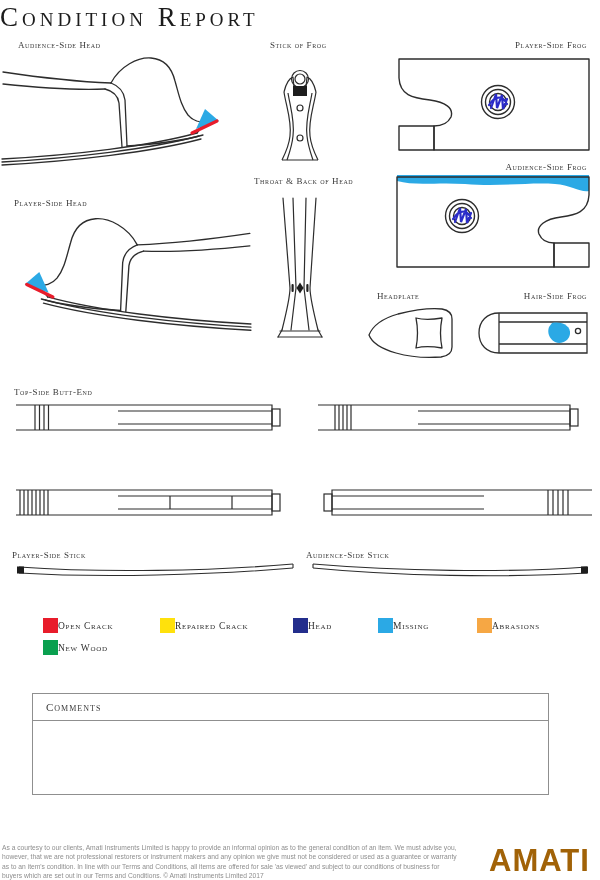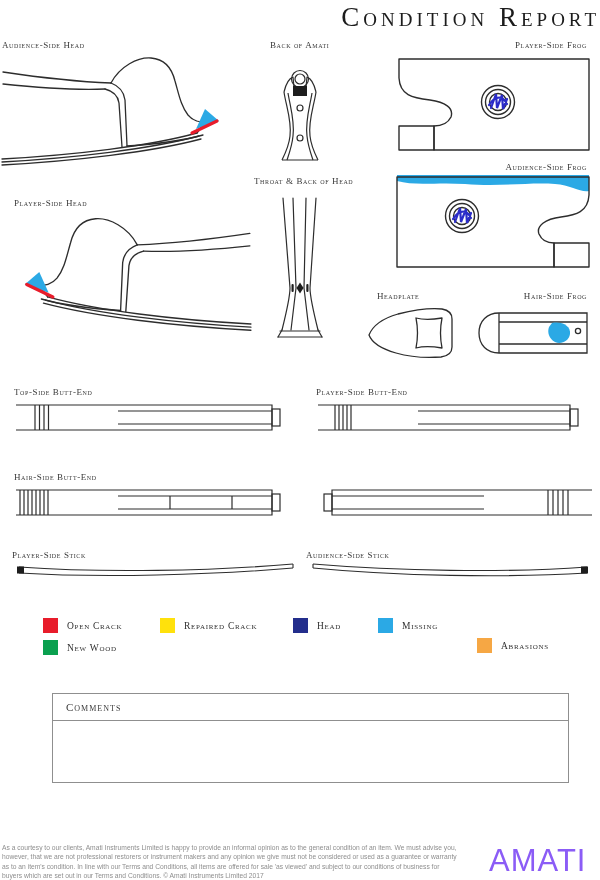--- a/index.html
+++ b/index.html
@@ -2,48 +2,48 @@
 <html style="--c-open-crack: #e81c2b; --c-repaired-crack: #ffe10c; --c-wear: #232e8c; --c-missing: #2ba9e5; --c-abrasions: #f6a744; --c-new-wood: #0aa04f; --ink: #2d2d2d; --pen: #2b2cc8;"><head>
 <meta charset="utf-8">
 <style>
   *{margin:0;padding:0;box-sizing:border-box}
   html,body{background:#fff}
   #page{position:relative;width:600px;height:880px;background:#ffffff;overflow:hidden;
         font-family:"Liberation Serif",serif;
         --ink:#2d2d2d;--pen:#2b2cc8;
         --c-open-crack:#e81c2b;--c-repaired-crack:#ffe10c;--c-wear:#232e8c;
         --c-missing:#2ba9e5;--c-abrasions:#f6a744;--c-new-wood:#0aa04f}
-  .title{position:absolute;top:2px;left:0;width:600px;text-align:right;
+  .title{position:absolute;top:2px;left:0;width:600px;text-align:left;
          font-variant:small-caps;font-size:27px;letter-spacing:4px;color:#1c1c1c;font-weight:400}
   .diag-label{position:absolute;font-variant:small-caps;font-size:9px;letter-spacing:.6px;
               color:#3a3a3a;white-space:nowrap;font-weight:500}
   .diag-label.center{}
   .art{position:absolute}
   .art svg{width:100%;height:100%;display:block}
   .legend-item{position:absolute;display:flex;align-items:center;height:15px}
   .swatch{width:15px;height:15px;display:inline-block;flex:0 0 15px}
-  .legend-label{font-variant:small-caps;font-size:9.5px;letter-spacing:.7px;color:#2f2f2f;margin-left:9px;white-space:nowrap}
-  .comments-box{position:absolute;left:52px;top:693px;width:517px;height:90px;border:1px solid #8f8f8f;background:#fff}
+  .legend-label{font-variant:small-caps;font-size:9.5px;letter-spacing:.7px;color:#2f2f2f;white-space:nowrap}
+  .comments-box{position:absolute;left:32px;top:693px;width:517px;height:102px;border:1px solid #8f8f8f;background:#fff}
   .comments-header{height:27px;border-bottom:1px solid #8f8f8f;display:flex;align-items:center;padding-left:13px}
   .comments-title{font-variant:small-caps;font-size:11px;letter-spacing:1px;color:#3a3a3a}
   .comments-input{height:61px;width:100%}
   .footer-disclaimer{position:absolute;left:2px;top:843px;width:458px;
       font-family:"Liberation Sans",sans-serif;font-size:6.7px;line-height:1.38;color:#8e8e8e}
   .brand{position:absolute;left:489px;top:843px;font-family:"Liberation Sans",sans-serif;
-         font-size:31px;font-weight:400;letter-spacing:1px;color:#8b5cf6}
+         font-size:31px;font-weight:700;letter-spacing:1px;color:#a16207}
 </style>
 </head>
 <body>
 
 <div id="page">
 
   <div class="title">Condition Report</div>
 
-  <div class="diag-label" style="left:2px;top:40px">Audience-Side Head</div>
-  <div class="diag-label" style="left:270px;top:40px">Back of Amati</div>
+  <div class="diag-label" style="left:18px;top:40px">Audience-Side Head</div>
+  <div class="diag-label" style="left:270px;top:40px">Stick of Frog</div>
   <div class="diag-label" style="right:13px;top:40px">Player-Side Frog</div>
 
   <div class="art" style="left:0;top:52px;width:235px;height:118px">
     <svg viewBox="0 0 235 118">
       <g id="head-art">
         <g fill="none" stroke="var(--ink)" stroke-width="1.3" stroke-linecap="round" stroke-linejoin="round">
           <path d="M3,20 C50,27 85,30 111,31"></path>
           <path d="M3,32 C50,37 78,38 105,37"></path>
           <path d="M111,31 C120,14 138,5 151,6 C165,7 172,17 175,29 C179,43 181,54 188,63 C193,69 200,71 206,69"></path>
           <path d="M105,37 C113,39 118,44 119,51 L122,95"></path>
@@ -154,21 +154,20 @@
         <path d="M25,4 L25,44"></path>
         <path d="M25,13 L113,13"></path>
         <path d="M25,35 L113,35"></path>
       </g>
       <path d="M78,14 C88,12 97,17 96,25 C95,32 87,36 81,33 C75,30 73,23 75,18 Z" fill="var(--c-missing)"></path>
       <circle cx="104" cy="22" r="2.6" fill="none" stroke="var(--ink)" stroke-width="1.3"></circle>
     </svg>
   </div>
 
   <div class="diag-label center" style="left:14px;top:387px;width:272px">Top-Side Butt-End</div>
-  <div class="diag-label center" style="left:316px;top:387px;width:268px">Player-Side Butt-End</div>
 
   <div class="art" style="left:14px;top:400px;width:272px;height:36px">
     <svg viewBox="0 0 272 36">
       <g fill="none" stroke="var(--ink)" stroke-width="1.2">
         <path d="M2,5 L258,5 L258,30 L2,30"></path>
         <path d="M21,5 L21,30 M25.5,5 L25.5,30 M30,5 L30,30 M34.5,5 L34.5,30"></path>
         <path d="M104,11 L258,11 M104,24 L258,24"></path>
         <rect x="258" y="9" width="8" height="17"></rect>
       </g>
     </svg>
@@ -178,21 +177,20 @@
     <svg viewBox="0 0 268 36">
       <g fill="none" stroke="var(--ink)" stroke-width="1.2">
         <path d="M2,5 L254,5 L254,30 L2,30"></path>
         <path d="M19,5 L19,30 M23,5 L23,30 M27,5 L27,30 M31,5 L31,30 M35,5 L35,30"></path>
         <path d="M102,11 L254,11 M102,24 L254,24"></path>
         <rect x="254" y="9" width="8" height="17"></rect>
       </g>
     </svg>
   </div>
 
-  <div class="diag-label center" style="left:14px;top:472px;width:272px">Hair-Side Butt-End</div>
 
   <div class="art" style="left:14px;top:485px;width:272px;height:36px">
     <svg viewBox="0 0 272 36">
       <g fill="none" stroke="var(--ink)" stroke-width="1.2">
         <path d="M2,5 L258,5 L258,30 L2,30"></path>
         <path d="M6,5 L6,30 M10,5 L10,30 M14,5 L14,30 M18,5 L18,30 M22,5 L22,30 M26,5 L26,30 M30,5 L30,30 M34,5 L34,30"></path>
         <path d="M104,11 L258,11 M104,24 L258,24"></path>
         <path d="M156,11 L156,24 M218,11 L218,24"></path>
         <rect x="258" y="9" width="8" height="17"></rect>
       </g>
@@ -244,21 +242,21 @@
     <span class="legend-label">Repaired Crack</span>
   </div>
   <div class="legend-item" style="left:293px;top:618px">
     <span class="swatch" style="background:var(--c-wear)"></span>
     <span class="legend-label">Head</span>
   </div>
   <div class="legend-item" style="left:378px;top:618px">
     <span class="swatch" style="background:var(--c-missing)"></span>
     <span class="legend-label">Missing</span>
   </div>
-  <div class="legend-item" style="left:477px;top:638px">
+  <div class="legend-item" style="left:477px;top:618px">
     <span class="swatch" style="background:var(--c-abrasions)"></span>
     <span class="legend-label">Abrasions</span>
   </div>
   <div class="legend-item" style="left:43px;top:640px">
     <span class="swatch" style="background:var(--c-new-wood)"></span>
     <span class="legend-label">New Wood</span>
   </div>
 
   <div class="comments-box">
     <div class="comments-header">

